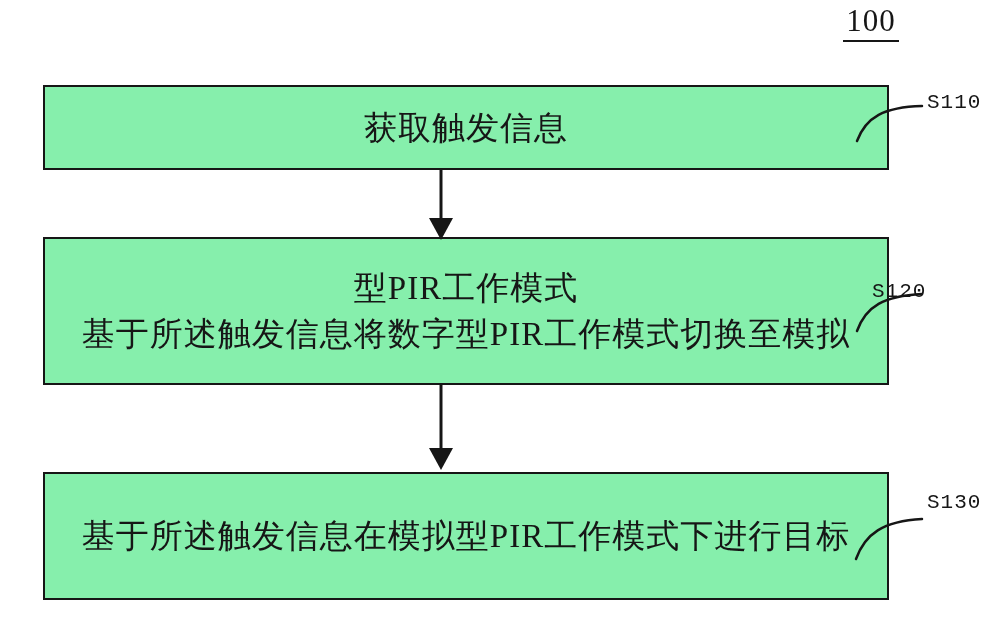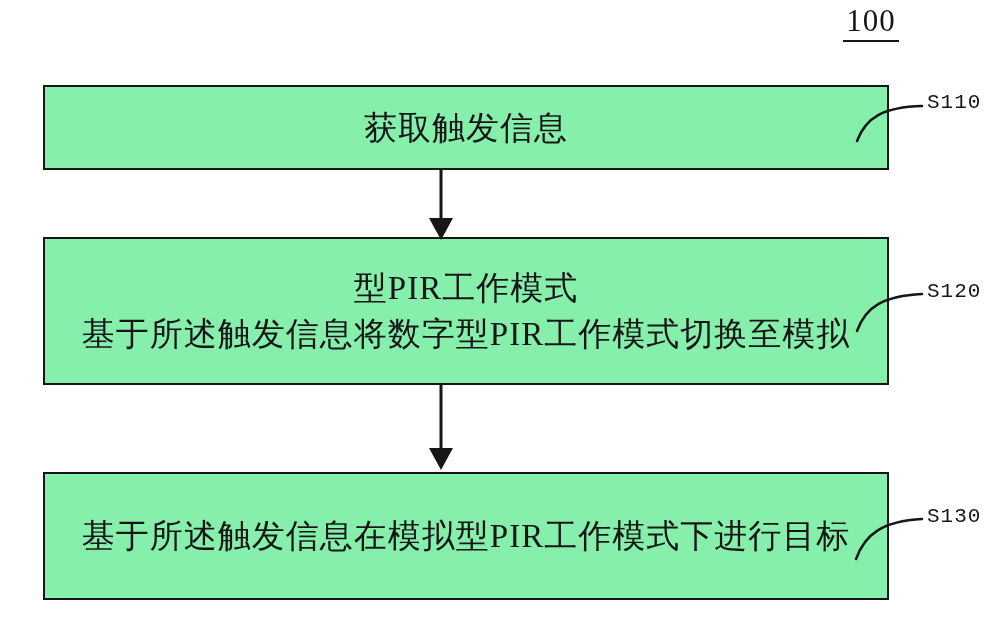--- a/index.html
+++ b/index.html
@@ -52,22 +52,22 @@
   .box-text div {
     white-space: nowrap;
   }
   .step-label {
     position: absolute;
     font-size: 21px;
     letter-spacing: 1px;
     font-family: Liberation Mono, monospace;
   }
   .label-s110 { left: 927px; top: 91px;  }
-  .label-s120 { left: 927px; top: 280px; }
-  .label-s130 { left: 927px; top: 505px; }
+  .label-s120 { left: 872px; top: 280px; }
+  .label-s130 { left: 927px; top: 491px; }
   .overlay-svg {
     position: absolute;
     left: 0;
     top: 0;
     pointer-events: none;
   }
 </style>
 </head>
 <body>
 

